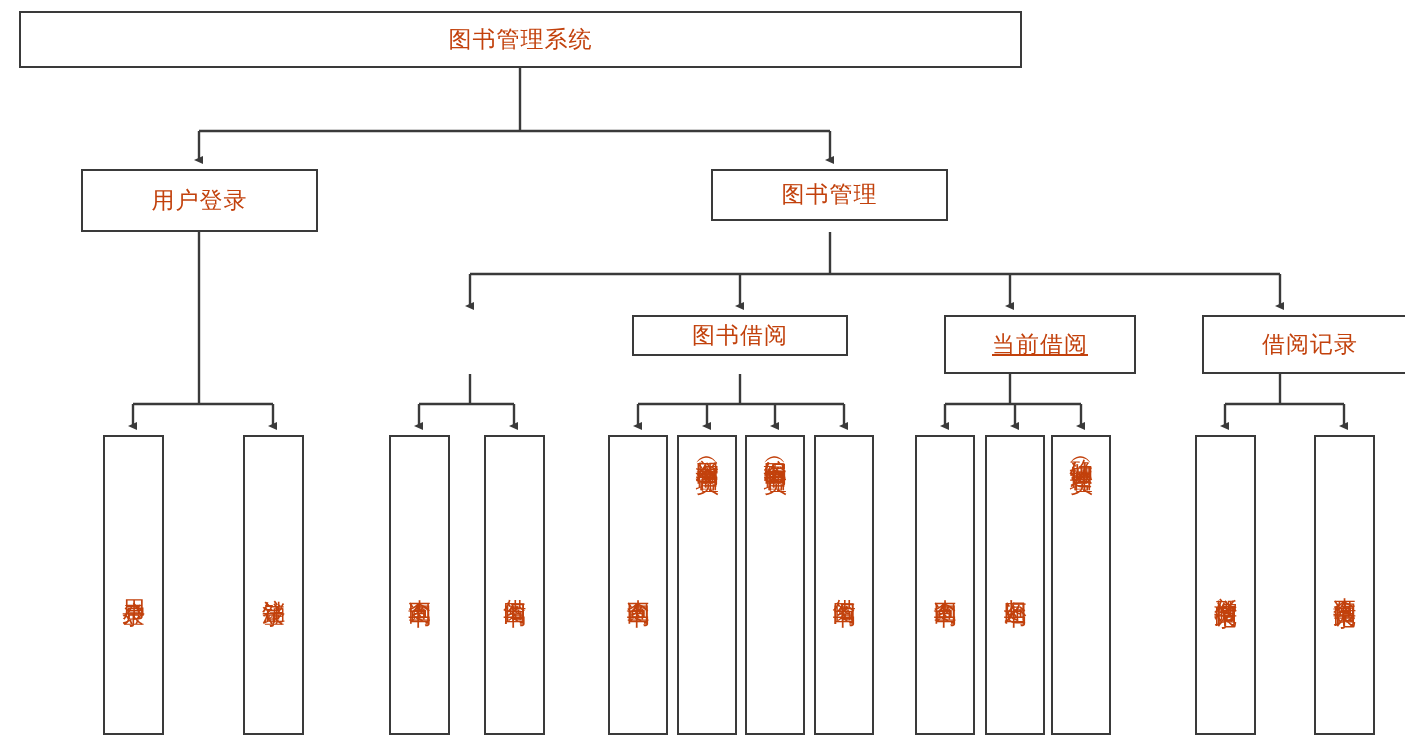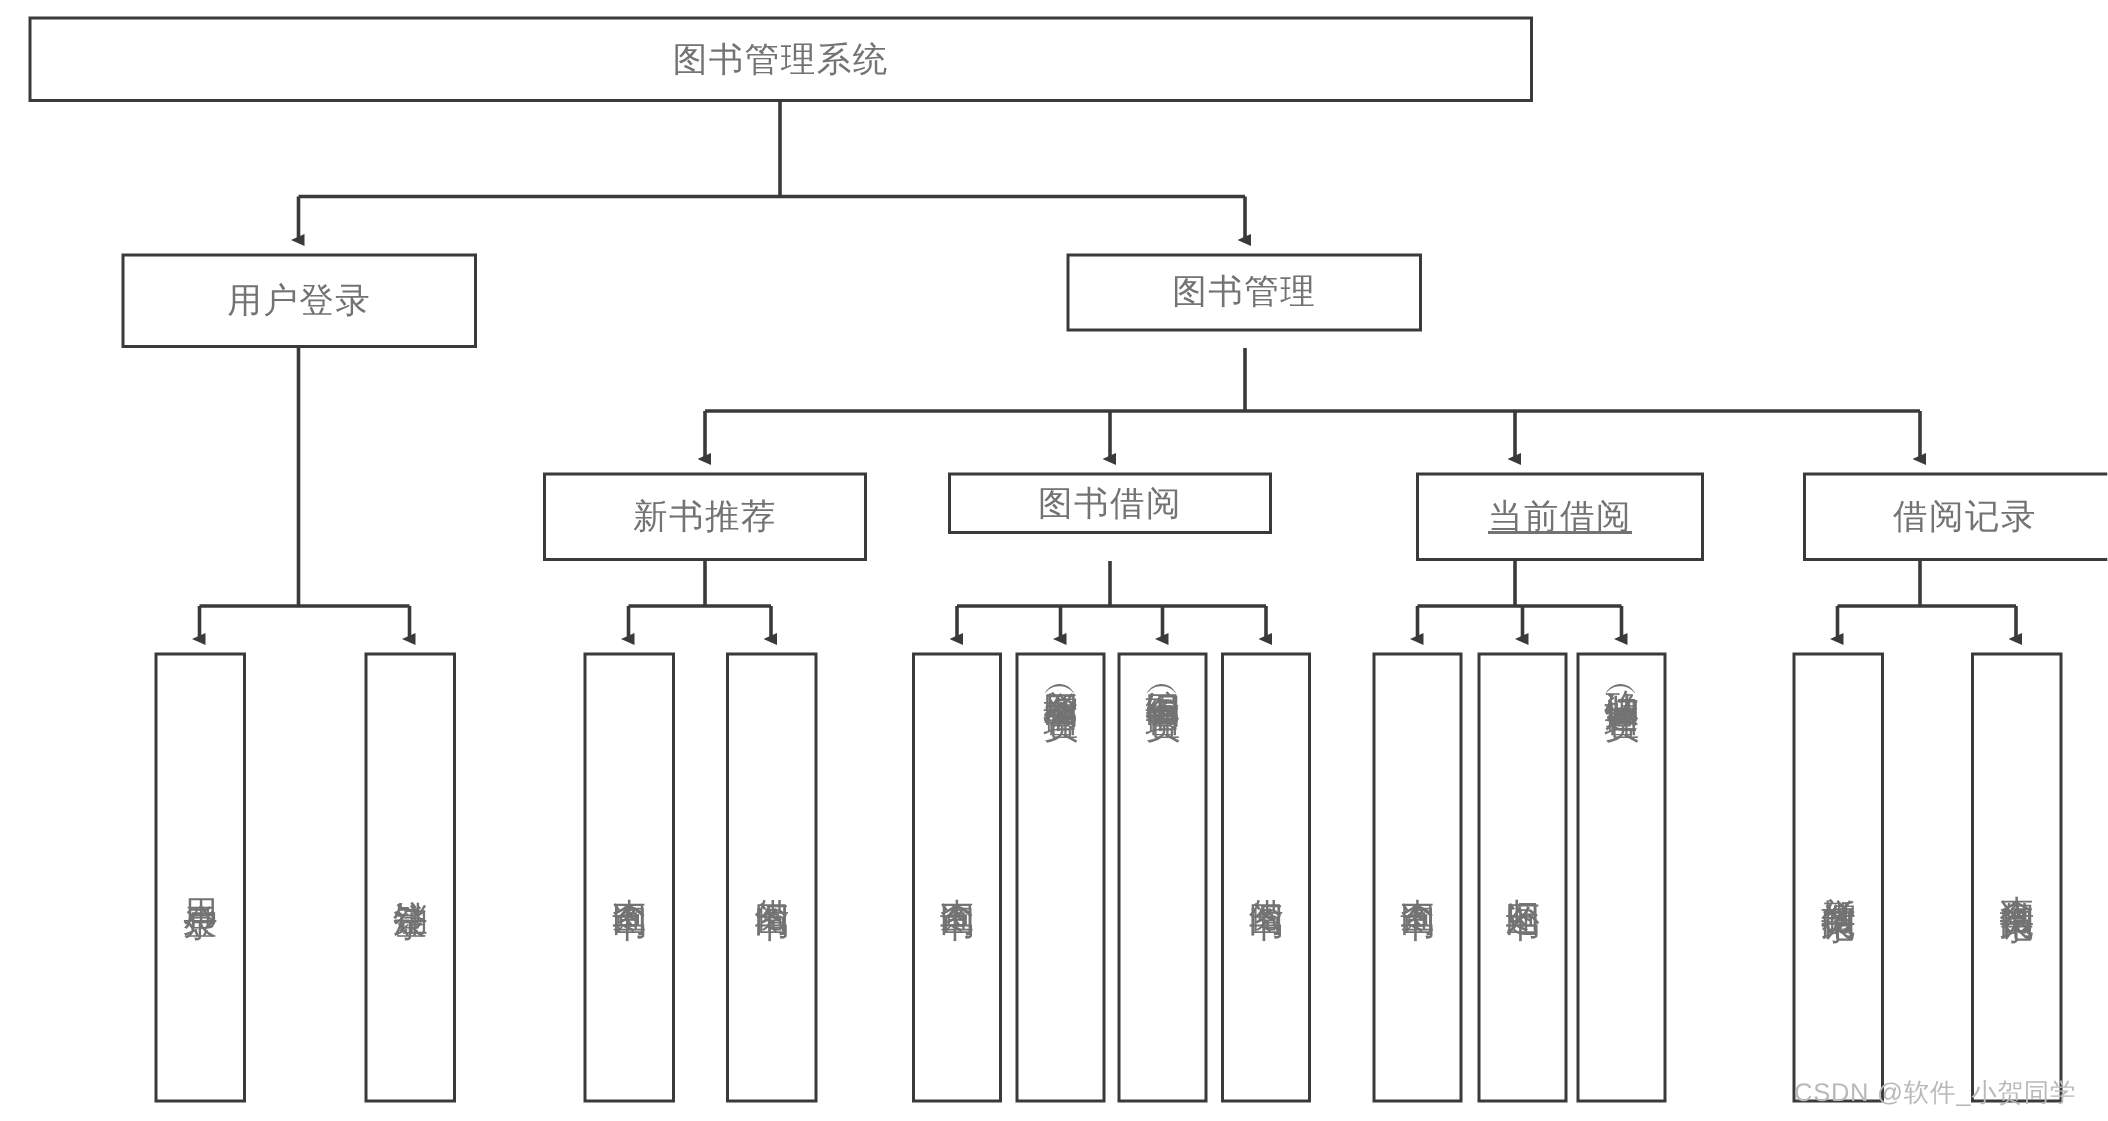--- a/index.html
+++ b/index.html
@@ -26,21 +26,21 @@
     pointer-events: none;
   }
   .node {
     position: absolute;
     box-sizing: border-box;
     background: #ffffff;
     border: 2px solid #3a3a3a;
     display: flex;
     align-items: center;
     justify-content: center;
-    color: #737373;
+    color: #c2410c;
     z-index: 2;
   }
   .node.h {
     font-size: 23px;
     letter-spacing: 1px;
     line-height: 1.1;
   }
   .node.v {
     writing-mode: vertical-rl;
     text-orientation: upright;
@@ -123,23 +123,20 @@
     <span>图书管理系统</span>
   </div>
 
   <div class="node h" style="left: 81px; top: 169px; width: 237px; height: 63px;">
     <span>用户登录</span>
   </div>
   <div class="node h" style="left: 711px; top: 169px; width: 237px; height: 52px;">
     <span>图书管理</span>
   </div>
 
-  <div class="node h" style="left: 362px; top: 315px; width: 216px; height: 59px;">
-    <span>新书推荐</span>
-  </div>
   <div class="node h" style="left: 632px; top: 315px; width: 216px; height: 41px;">
     <span>图书借阅</span>
   </div>
   <div class="node h" style="left: 944px; top: 315px; width: 192px; height: 59px; text-decoration: underline;">
     <span>当前借阅</span>
   </div>
   <div class="node h" style="left: 1202px; top: 315px; width: 216px; height: 59px;">
     <span>借阅记录</span>
   </div>
 
@@ -176,15 +173,14 @@
   <div class="node v topalign" style="left: 1051px; top: 435px; width: 60px; height: 300px;">
     <span>确认归还（管理员）</span>
   </div>
   <div class="node v" style="left: 1195px; top: 435px; width: 61px; height: 300px;">
     <span>新增借阅记录</span>
   </div>
   <div class="node v" style="left: 1314px; top: 435px; width: 61px; height: 300px;">
     <span>查询借阅记录</span>
   </div>
 
-  <div class="watermark" style="left:1196px; top:717px;">CSDN @软件_小贺同学</div>
 
 </div>
 
 </body></html>

